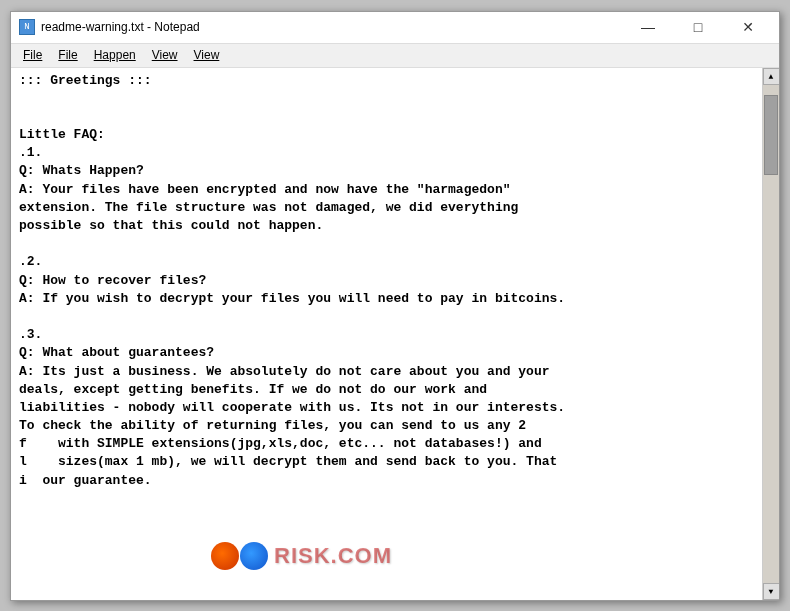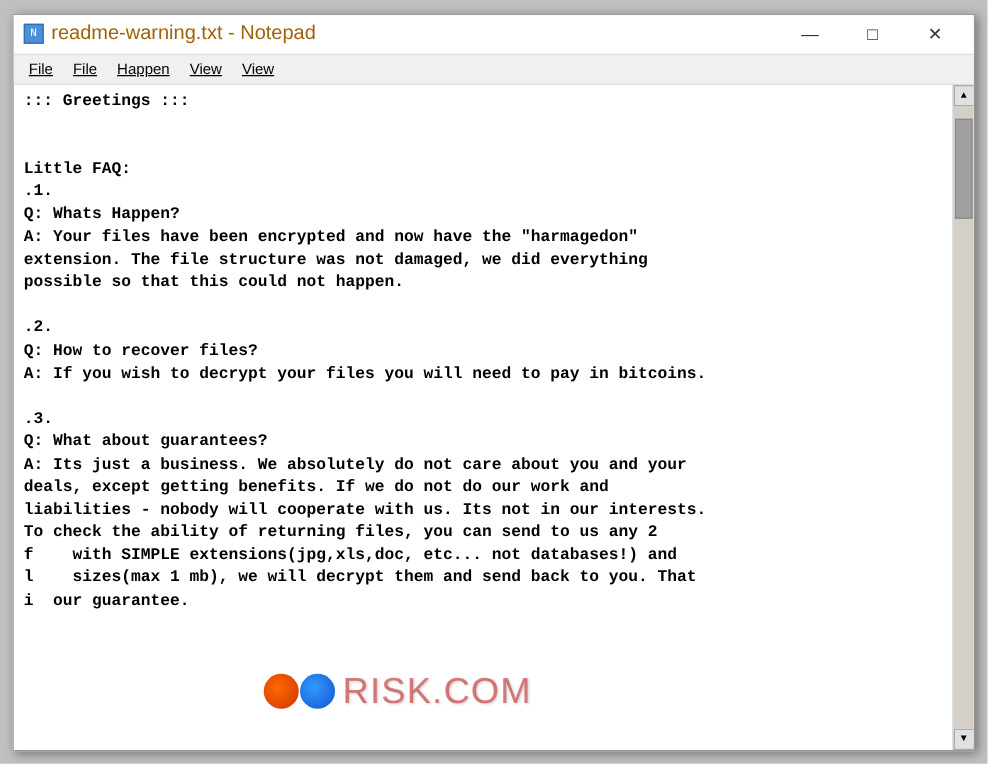--- a/index.html
+++ b/index.html
@@ -53,22 +53,22 @@
       border: 1px solid #2c6fad;
       display: flex;
       align-items: center;
       justify-content: center;
       font-size: 9px;
       color: white;
     }
 
     .title-text {
       font-family: 'Segoe UI', Arial, sans-serif;
-      font-size: 16px;
-      color: #a16207;
+      font-size: 12px;
+      color: #000000;
       text-align: center;
     }
 
     .title-buttons {
       display: flex;
       gap: 4px;
     }
 
     .title-btn {
       width: 46px;
@@ -186,22 +186,22 @@
       flex-shrink: 0;
     }
 
     .watermark-dot.blue {
       background: radial-gradient(circle at 40% 40%, #3399ff, #1155cc);
       margin-left: -5px;
     }
 
     .watermark-text {
       font-family: Arial, sans-serif;
-      font-size: 29px;
-      font-weight: normal;
+      font-size: 22px;
+      font-weight: bold;
       color: rgba(200, 30, 30, 0.55);
       letter-spacing: 1px;
       text-shadow: 1px 1px 2px rgba(0,0,0,0.2);
     }
   </style>
 </head>
 <body>
 
 <div class="window">
   <div class="title-bar">

